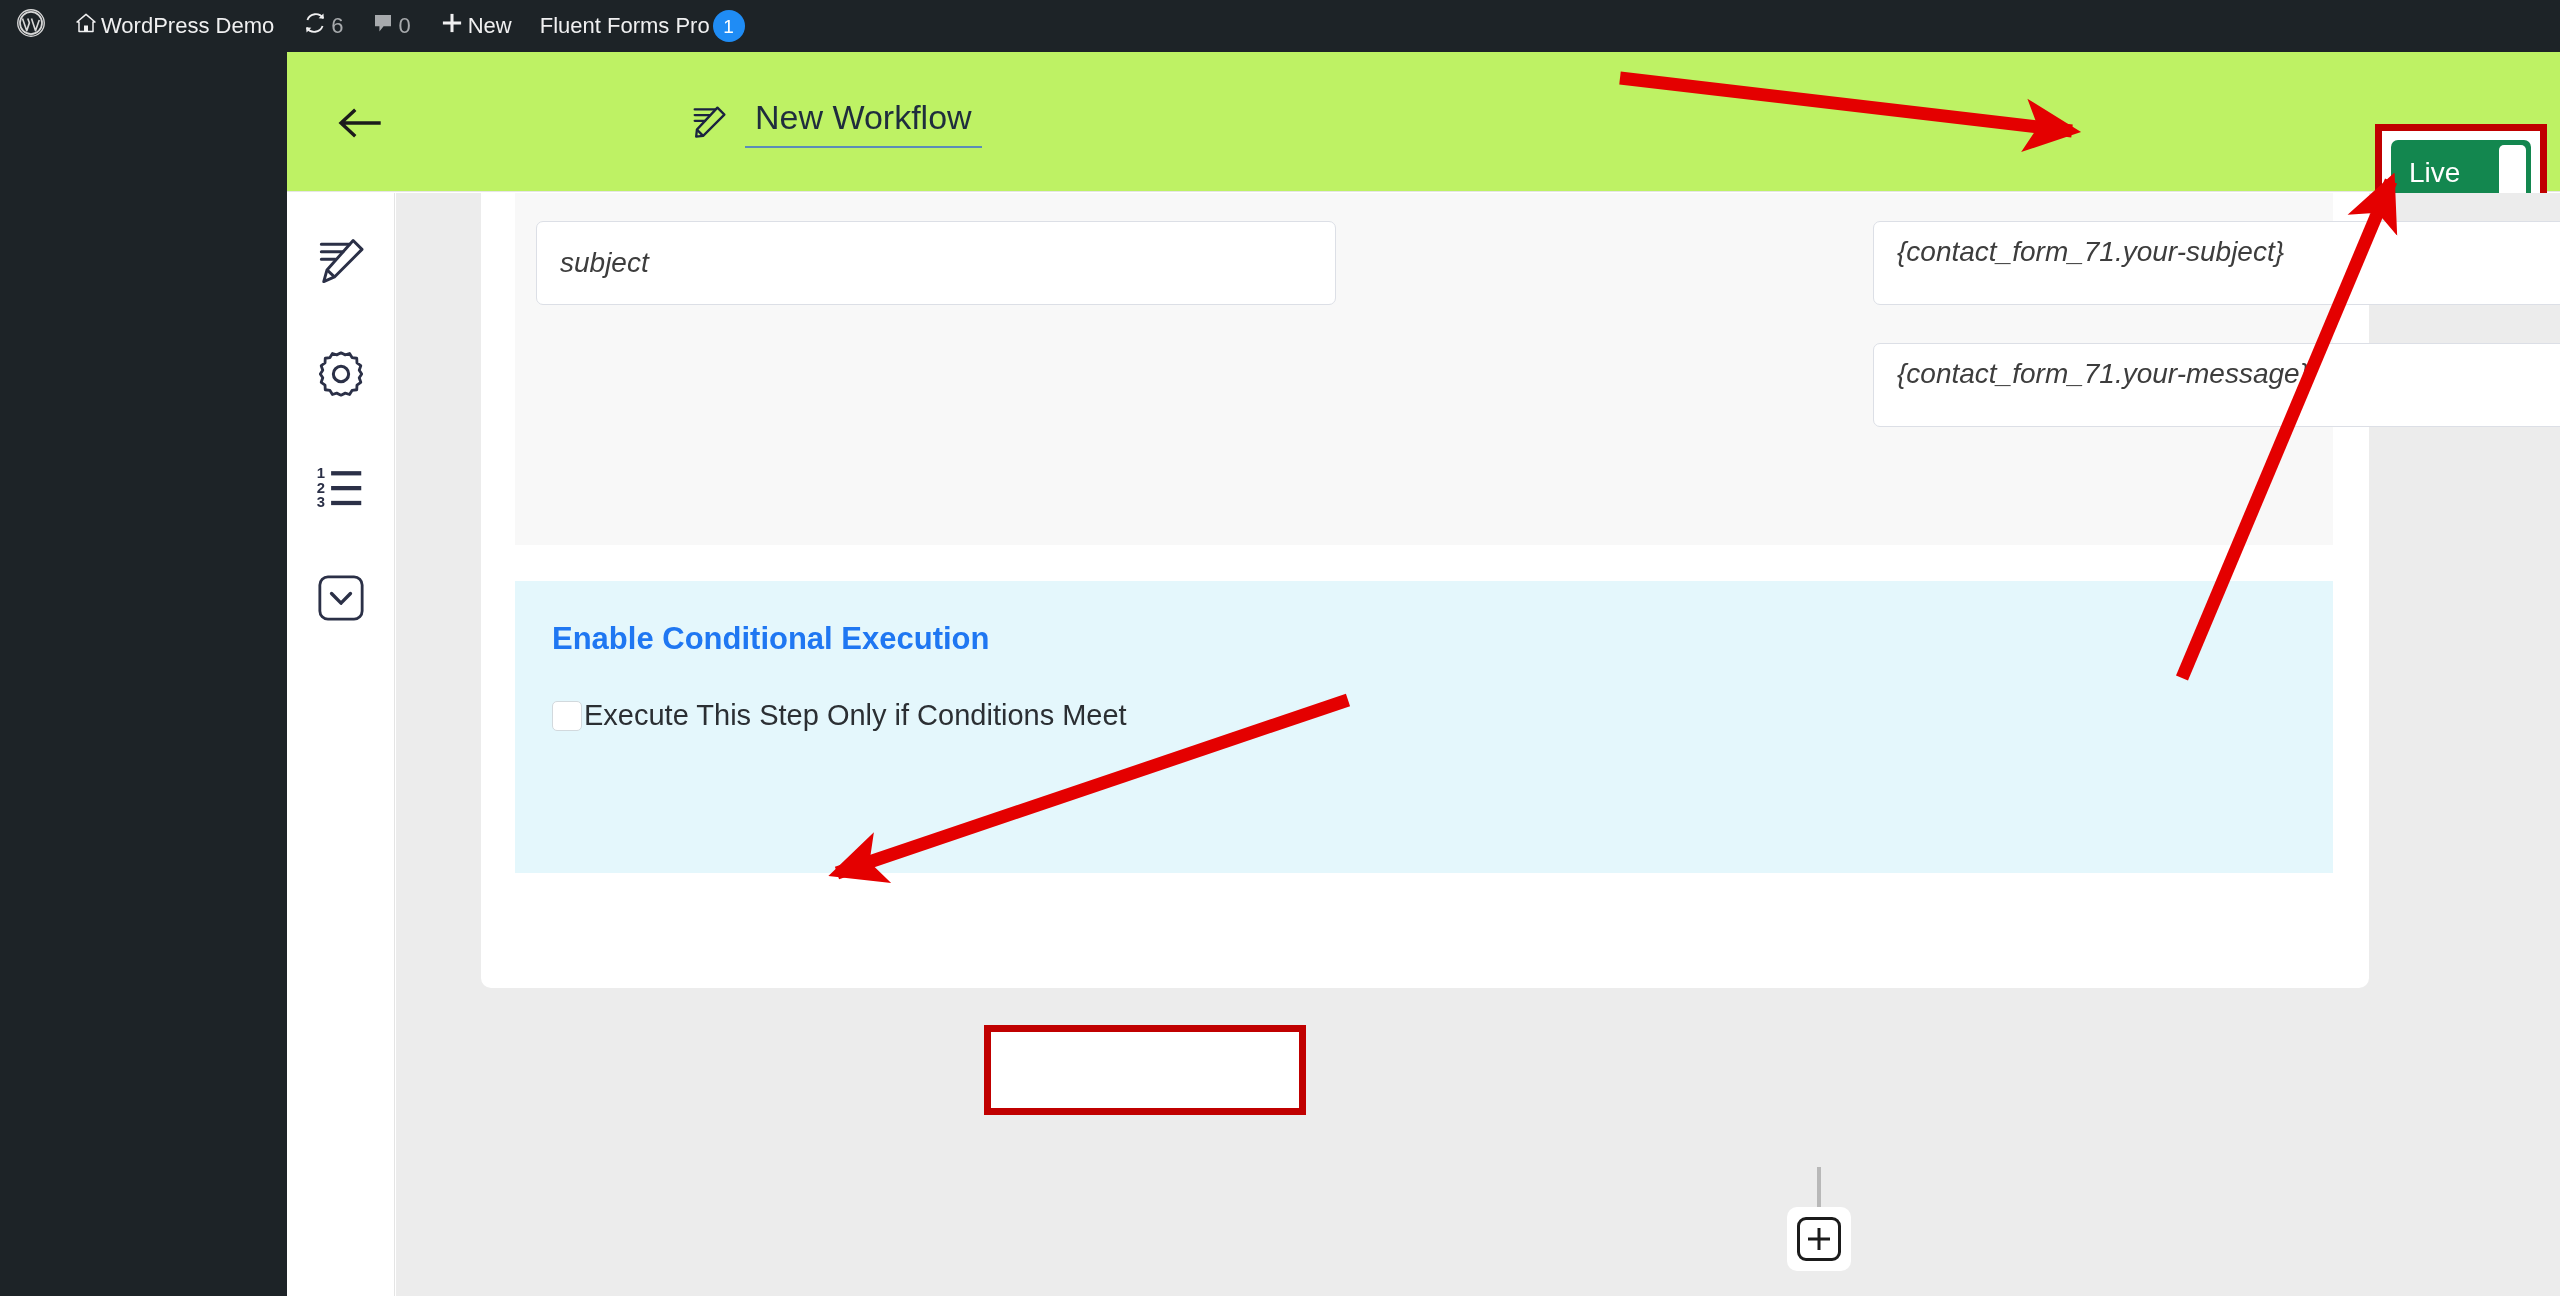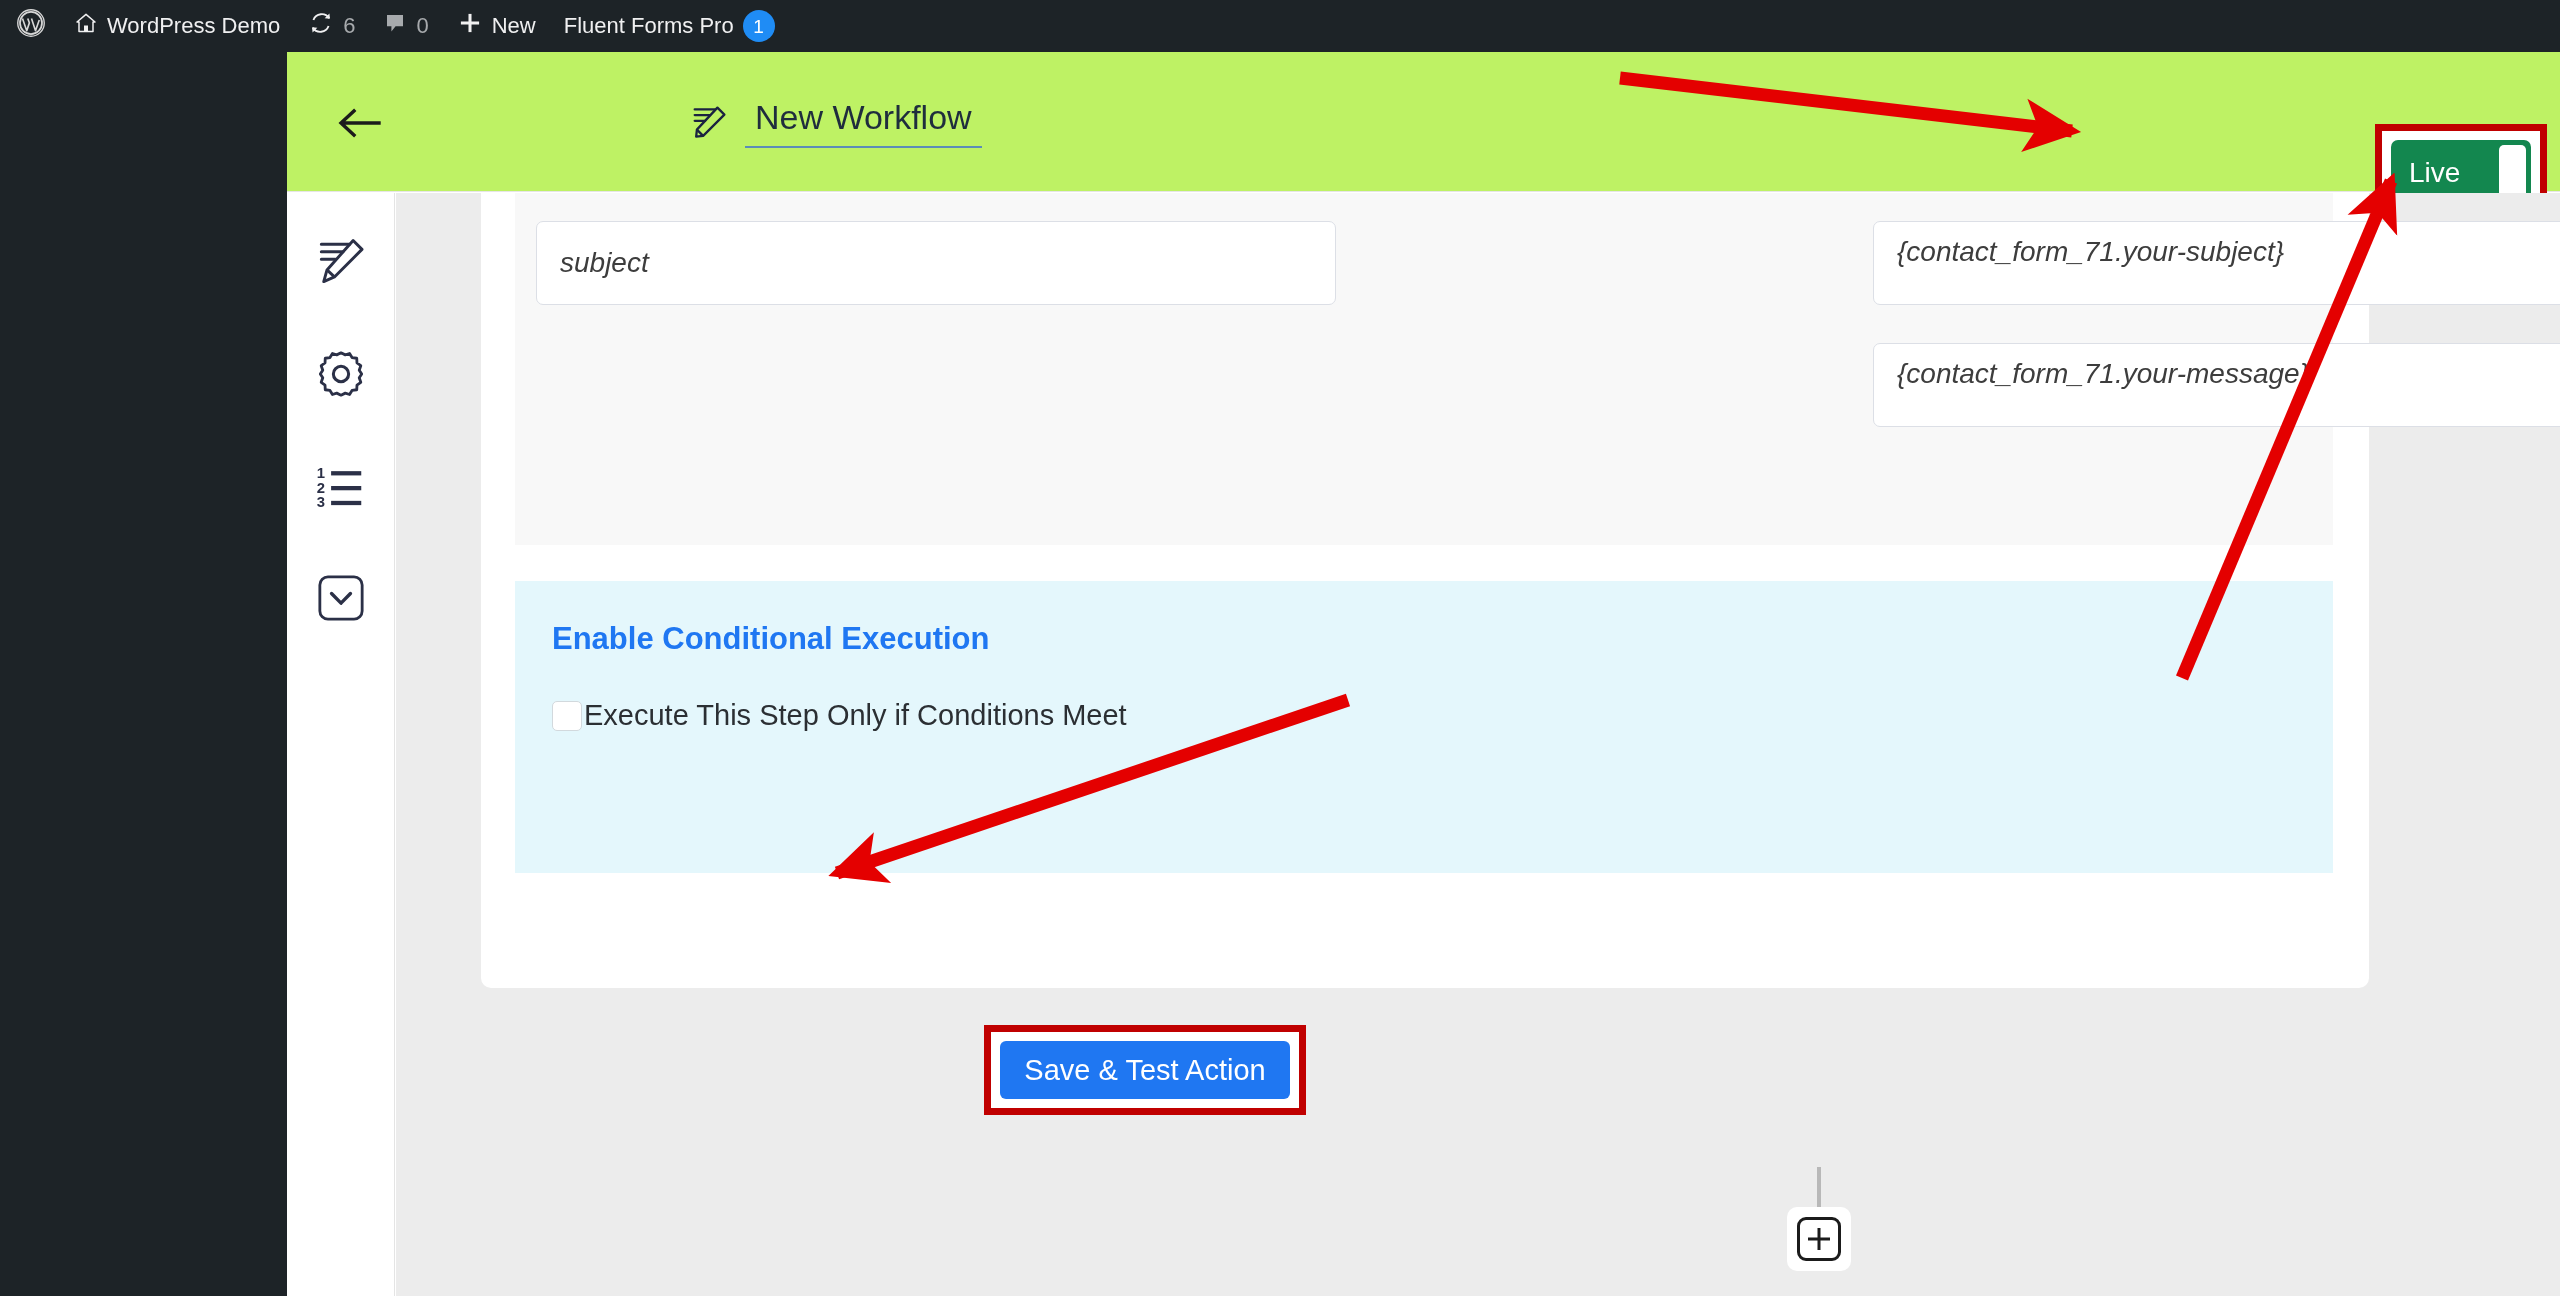--- a/index.html
+++ b/index.html
@@ -14,21 +14,21 @@
   
   .wp-adminbar {
     position: absolute; left: 0; top: 0;
     width: 2560px; height: 52px;
     background: #1d2327;
     display: flex; align-items: center;
     color: #f0f0f1;
     font-size: 22px;
   }
   .ab-item {
-    display: flex; align-items: center; gap: 9px;
+    display: flex; align-items: center; gap: 3px;
     height: 52px; padding: 0 14px;
     color: #f0f0f1; white-space: nowrap;
   }
   .ab-item:first-child { padding-left: 16px; }
   .ab-spacer { flex: 1 1 auto; }
   .ab-count {
     color: #a7aaad; font-size: 22px;
   }
   .ab-badge {
     display: inline-flex; align-items: center; justify-content: center;
@@ -392,21 +392,20 @@
 
         <div class="cond-panel">
           <div class="cond-title">Enable Conditional Execution</div>
           <div class="cond-check-row">
             <span class="cbox"></span>
             <span class="cond-label">Execute This Step Only if Conditions Meet</span>
           </div>
         </div>
 
         <div class="hl-box" id="hl-test"></div>
-        <div class="save-test-btn">Save &amp; Test Action</div>
       </div>
 
       <div class="connector"></div>
       <div class="plus-pad">
         <span class="plus-sq"></span>
       </div>
     </div>
   </div>
 
   <svg class="anno" viewBox="0 0 2560 1296">

